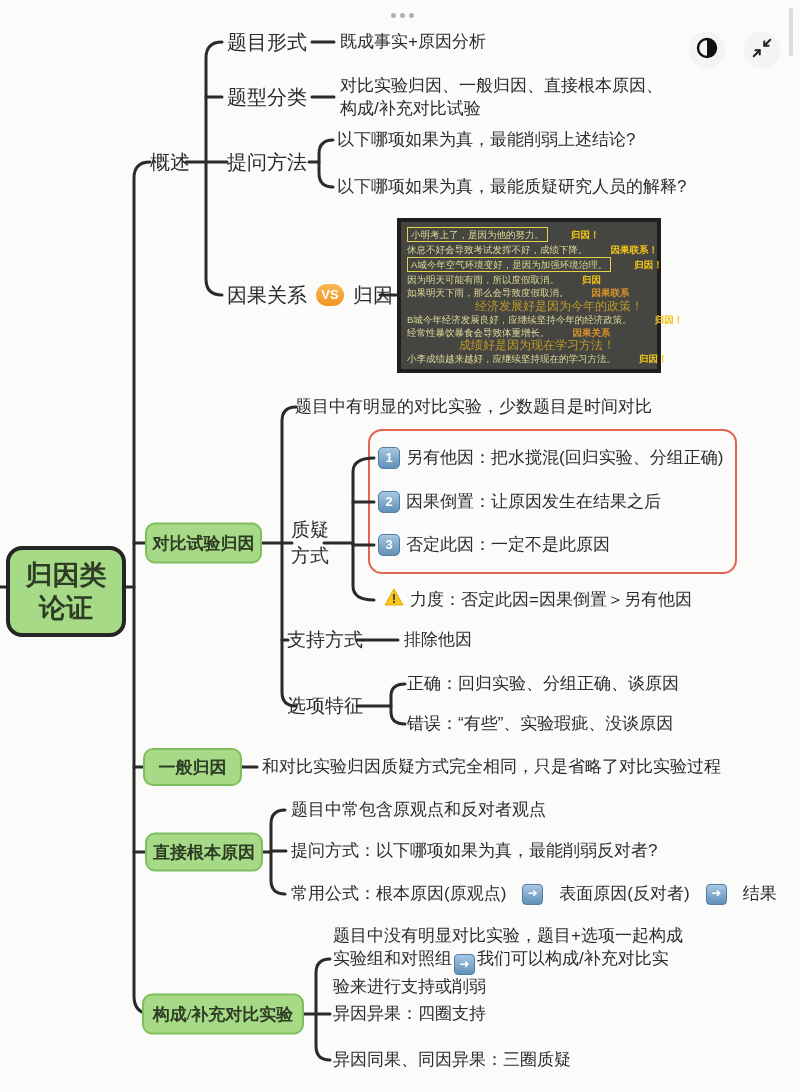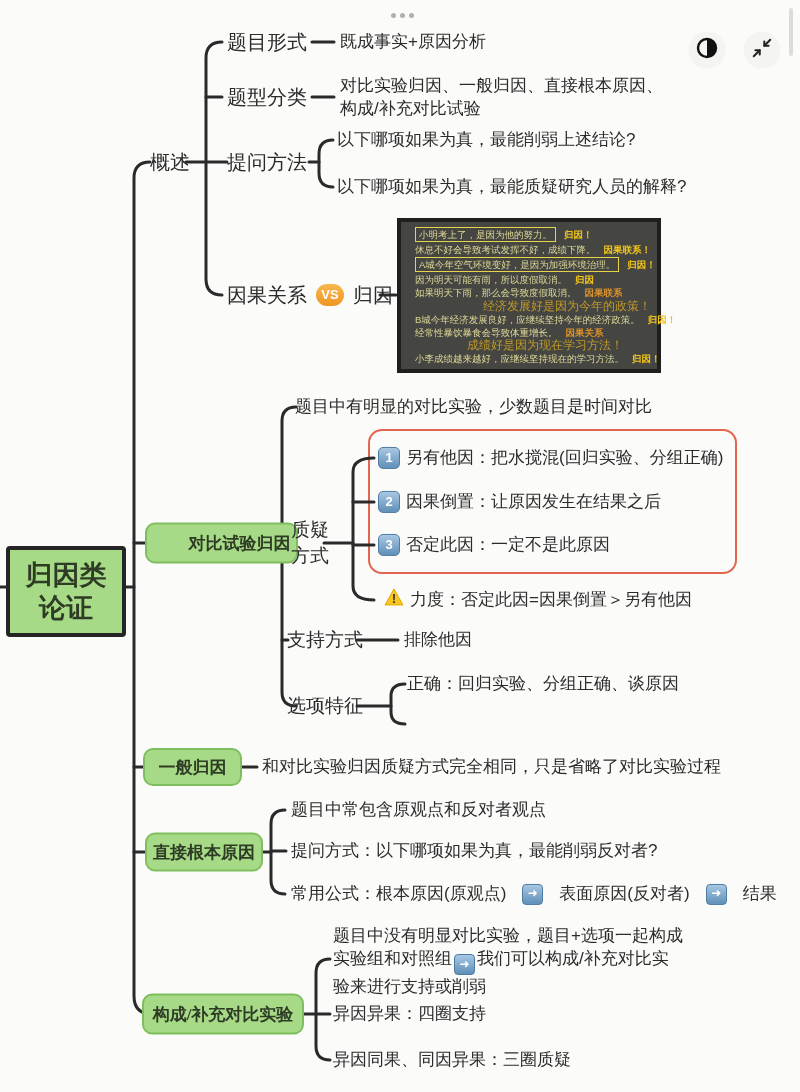--- a/index.html
+++ b/index.html
@@ -10,21 +10,21 @@
   .t{position:absolute;transform:translateY(-50%);white-space:nowrap;font-size:17px;line-height:1.3;}
   .t20{font-size:20px;}
   .t19{font-size:19px;}
   .row{display:flex;align-items:center;gap:6px;}
   .block{line-height:23px;}
   
   .gnode{position:absolute;transform:translateY(-50%);background:#a6da86;border:2px solid #7fbe5e;
          border-radius:10px;display:flex;align-items:center;justify-content:center;
          font-size:17px;font-weight:bold;color:#2e3c25;white-space:nowrap;}
   .root{position:absolute;left:6px;top:546px;width:112px;height:83px;background:#a6da86;
-        border:4px solid #252525;border-radius:4px;display:flex;flex-direction:column;
+        border:4px solid #252525;border-radius:16px;display:flex;flex-direction:column;
         align-items:center;justify-content:center;font-size:27px;font-weight:bold;color:#2e3c25;line-height:1.22;}
   
   .redbox{position:absolute;left:368px;top:429px;width:365px;height:141px;border:2px solid #e2664f;border-radius:14px;}
   
   .numbadge{display:inline-flex;flex:none;width:20px;height:20px;border-radius:5px;
             background:linear-gradient(#a8c8e4,#5f8fb7);border:1px solid #4d7ba3;color:#fff;
             align-items:center;justify-content:center;font-size:13px;font-weight:bold;}
   .vsbadge{display:inline-flex;width:28px;height:22px;border-radius:11px;margin:0 3px;
            background:linear-gradient(#f7b84f,#ef9424);color:#fff;align-items:center;justify-content:center;
            font-size:13px;font-weight:bold;}
@@ -33,24 +33,24 @@
               align-items:center;justify-content:center;font-size:12px;vertical-align:-4px;}
   
   .dots{position:absolute;left:391px;top:13px;display:flex;gap:4px;}
   .dots i{width:5px;height:5px;border-radius:50%;background:#b0b0b0;}
   .cbtn{position:absolute;width:36px;height:36px;border-radius:50%;background:#f4f4f3;
         display:flex;align-items:center;justify-content:center;box-shadow:0 0 2px rgba(0,0,0,0.05);}
   .scrollbar{position:absolute;left:789px;top:8px;width:4px;height:48px;background:#dcdcdc;border-radius:2px;}
   
   .shot{position:absolute;left:397px;top:218px;width:264px;height:155px;background:#454542;
         border:4px solid #1f1f1d;box-sizing:border-box;display:flex;flex-direction:column;
-        justify-content:space-between;padding:5px 14px;font-size:9.5px;color:#ded998;}
+        justify-content:space-between;padding:5px 6px;font-size:9.5px;color:#ded998;}
   .shot .ln{display:flex;align-items:center;white-space:nowrap;line-height:11px;}
   .shot .boxed{border:1px solid #e6d44a;padding:1px 3px;}
-  .shot .tag{margin-left:8px;color:#f0c419;font-weight:bold;}
+  .shot .tag{margin-left:23px;color:#f0c419;font-weight:bold;}
   .shot .tag.orange{color:#d8912b;}
   .shot .note{color:#c19a2a;font-size:12px;}
   .ind1{margin-left:68px;}
   .ind2{margin-left:52px;}
 </style>
 </head>
 <body>
 
 <div class="canvas">
 
@@ -171,21 +171,21 @@
       </div>
     <div class="ln note ind2">
         <span>成绩好是因为现在学习方法！</span>
       </div>
     <div class="ln">
         <span>小李成绩越来越好，应继续坚持现在的学习方法。</span>
         <span class="tag">归因！</span>
       </div>
   </div>
 
-  <div class="gnode" style="left:145px;top:543px;width:113px;height:37px;padding-left:36px;">对比试验归因</div>
+  <div class="gnode" style="left:145px;top:543px;width:113px;height:37px;">对比试验归因</div>
   <div class="t" style="left:295px;top:407px;">题目中有明显的对比实验，少数题目是时间对比</div>
 
   <div class="t t19 block" style="left:291px;top:543px;line-height:26px;">
     <div>质疑</div>
     <div>方式</div>
   </div>
 
   <div class="t row" style="left:378px;top:458px;">
     <span class="numbadge">1</span>
     <span>另有他因：把水搅混(回归实验、分组正确)</span>
@@ -206,20 +206,21 @@
           <text x="10" y="15" text-anchor="middle" font-size="12" font-weight="bold" fill="#2b2b2b">!</text>
         </svg>
     </span>
     <span>力度：否定此因=因果倒置＞另有他因</span>
   </div>
 
   <div class="t t19" style="left:287px;top:640px;">支持方式</div>
   <div class="t" style="left:404px;top:640px;">排除他因</div>
   <div class="t t19" style="left:287px;top:706px;">选项特征</div>
   <div class="t" style="left:407px;top:684px;">正确：回归实验、分组正确、谈原因</div>
+  <div class="t" style="left:407px;top:724px;">错误：“有些”、实验瑕疵、没谈原因</div>
 
   <div class="gnode" style="left:143px;top:767px;width:95px;height:34px;">一般归因</div>
   <div class="t" style="left:262px;top:767px;">和对比实验归因质疑方式完全相同，只是省略了对比实验过程</div>
 
   <div class="gnode" style="left:145px;top:852px;width:114px;height:35px;">直接根本原因</div>
   <div class="t" style="left:291px;top:810px;">题目中常包含原观点和反对者观点</div>
   <div class="t" style="left:291px;top:851px;">提问方式：以下哪项如果为真，最能削弱反对者?</div>
   <div class="t row" style="left:291px;top:894px;gap:14px;">
     <span>常用公式：根本原因(原观点)</span>
     <span class="arrowbadge">➜</span>

